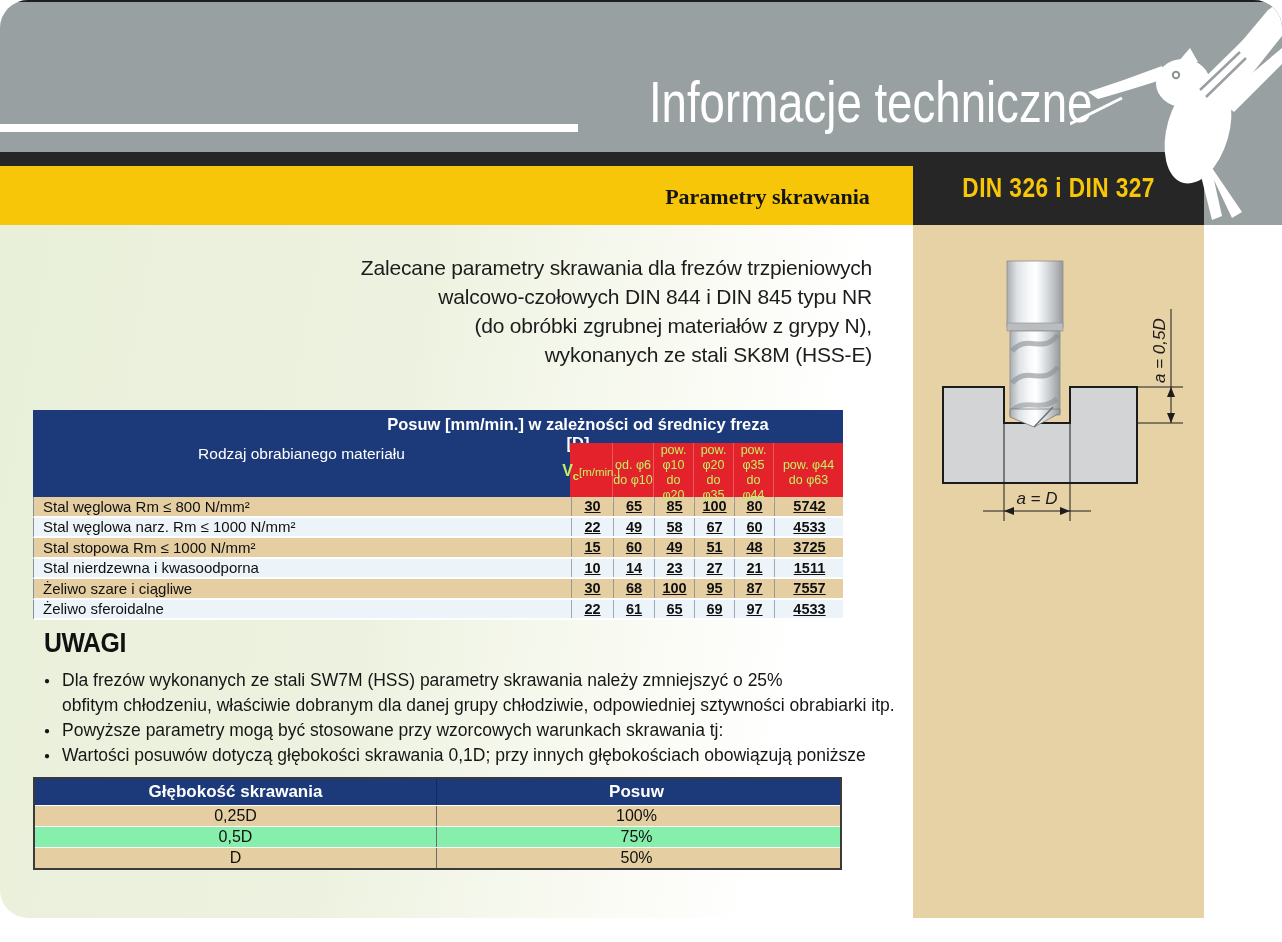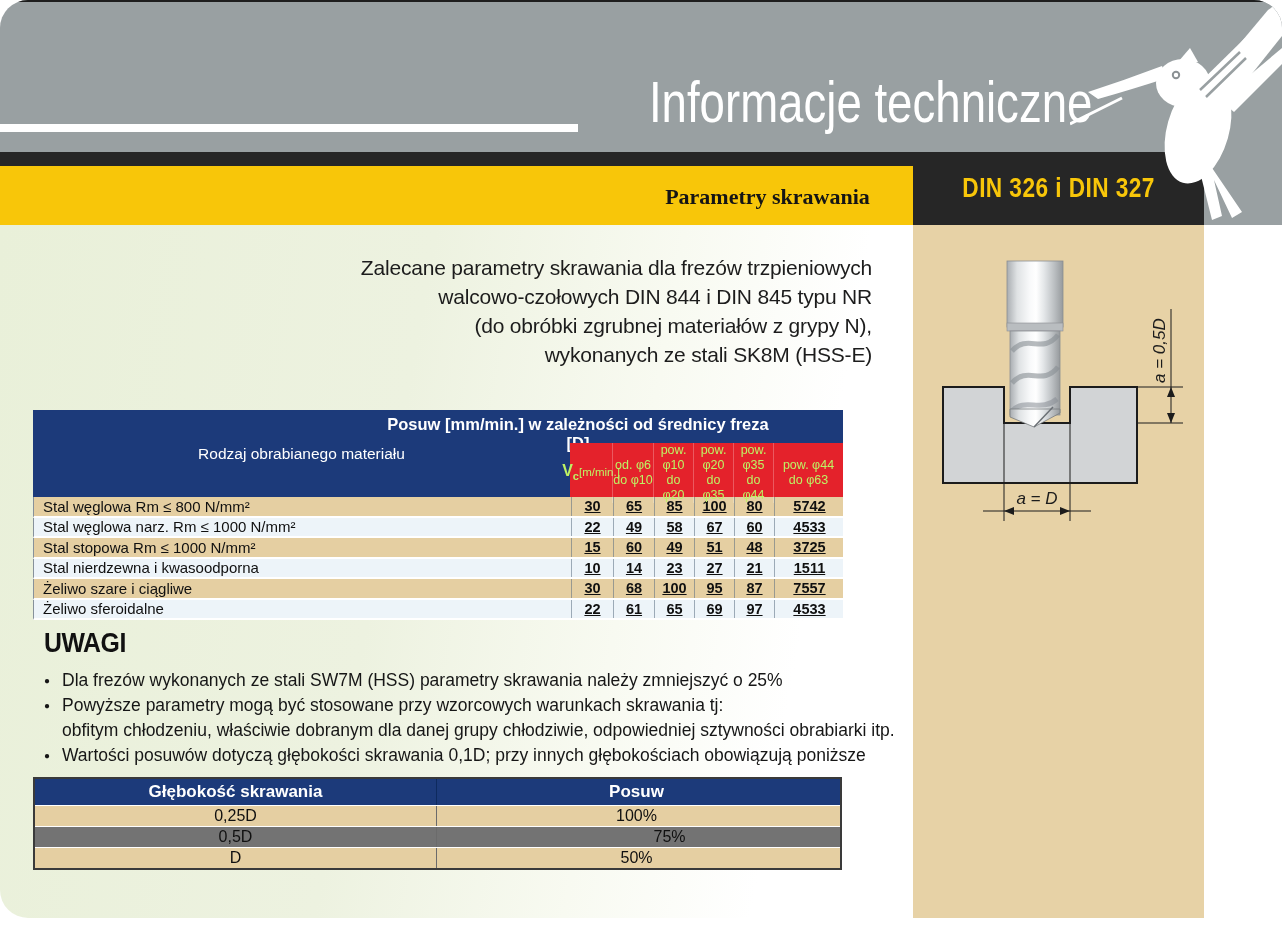--- a/index.html
+++ b/index.html
@@ -67,21 +67,21 @@
 
   
   .depth-table{left:33px;top:777px;width:805px;border:2px solid #3a3a3a;background:#fff;}
   .dt-header{height:26px;background:#1c3a7a;display:grid;grid-template-columns:402px 399px;}
   .dt-header .hcell{display:flex;align-items:center;justify-content:center;color:#fff;
                     font-weight:bold;font-size:17px;}
   .dt-header .hcell:first-child{border-right:1px solid #0e2a5e;}
   .dt-row{display:grid;grid-template-columns:402px 399px;height:20px;border-top:1.5px solid #fff;
           font-size:16px;color:#101010;}
   .dt-row.odd{background:#e5cfa2;}
-  .dt-row.even{background:#737373;gap:33px;}
+  .dt-row.even{background:#86efac;}
   .dt-row .dcell{display:flex;align-items:center;justify-content:center;}
   .dt-row .dcell:first-child{border-right:1px solid #6b6b6b;}
 
   .footer-notes{left:44px;top:874px;width:820px;font-size:17.5px;color:#161616;}
 
   .diagram-svg{left:0;top:0;}
 </style>
 </head>
 <body>
 
@@ -259,22 +259,22 @@
           <span class="val">69</span>
           <span class="val">97</span>
           <span class="val">4533</span>
       </div>
     </div>
   </div>
 
   <div class="abs uwagi-title">UWAGI</div>
   <div class="abs notes">
     <div class="note-line has-bullet">Dla frezów wykonanych ze stali SW7M (HSS) parametry skrawania należy zmniejszyć o 25%</div>
+    <div class="note-line">obfitym chłodzeniu, właściwie dobranym dla danej grupy chłodziwie, odpowiedniej sztywności obrabiarki itp.</div>
     <div class="note-line has-bullet">Powyższe parametry mogą być stosowane przy wzorcowych warunkach skrawania tj:</div>
-    <div class="note-line">obfitym chłodzeniu, właściwie dobranym dla danej grupy chłodziwie, odpowiedniej sztywności obrabiarki itp.</div>
     <div class="note-line has-bullet">Wartości posuwów dotyczą głębokości skrawania 0,1D; przy innych głębokościach obowiązują poniższe</div>
   </div>
 
   <div class="abs depth-table">
     <div class="dt-header">
       <div class="hcell">Głębokość skrawania</div>
       <div class="hcell">Posuw</div>
     </div>
     <div class="dt-row odd">
       <div class="dcell">0,25D</div>

